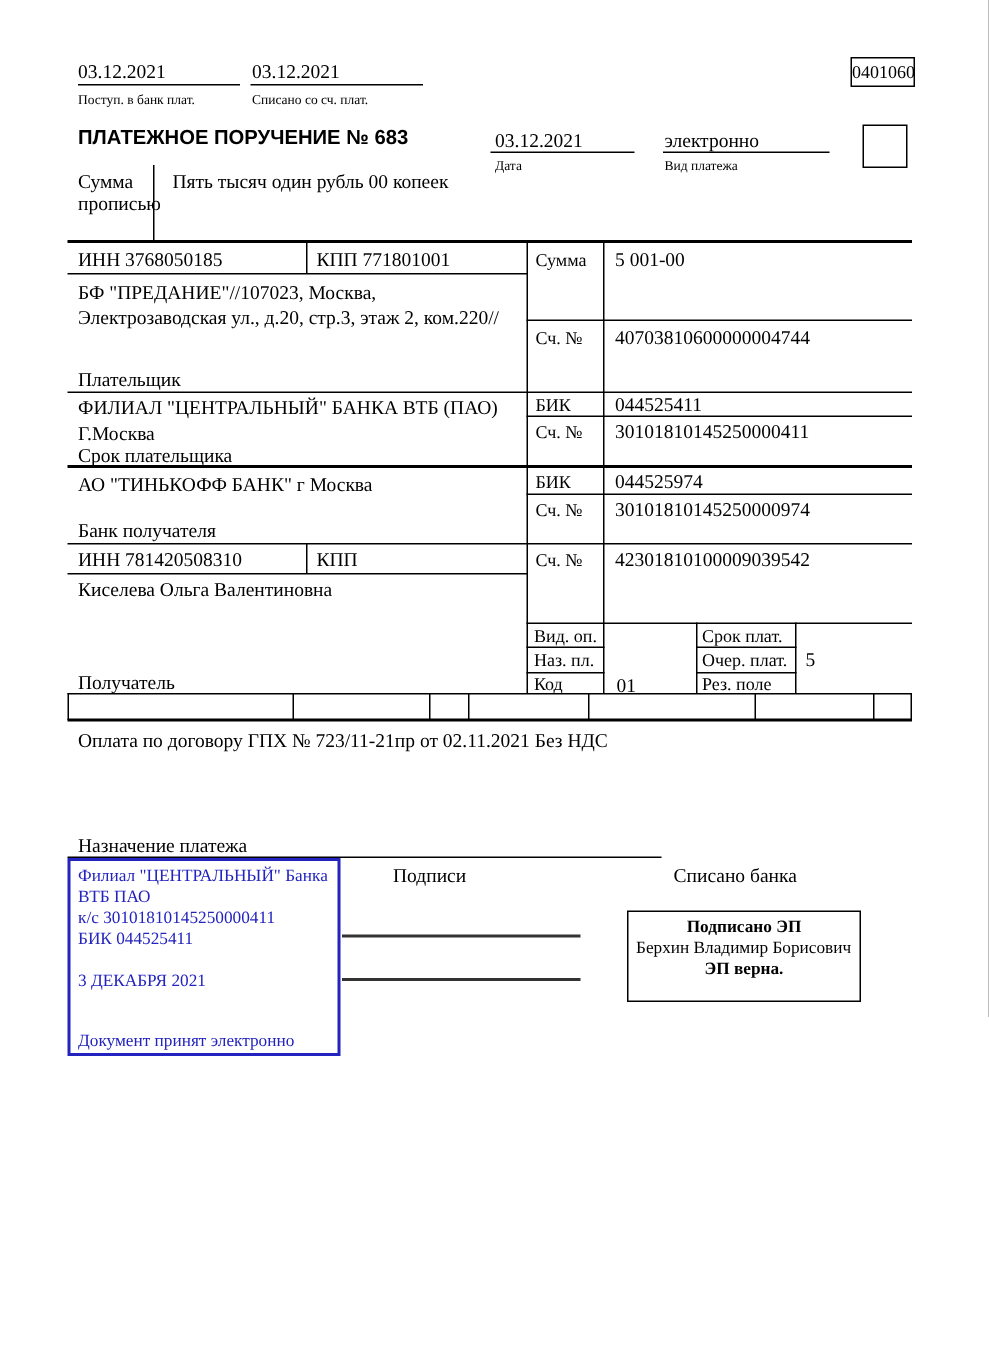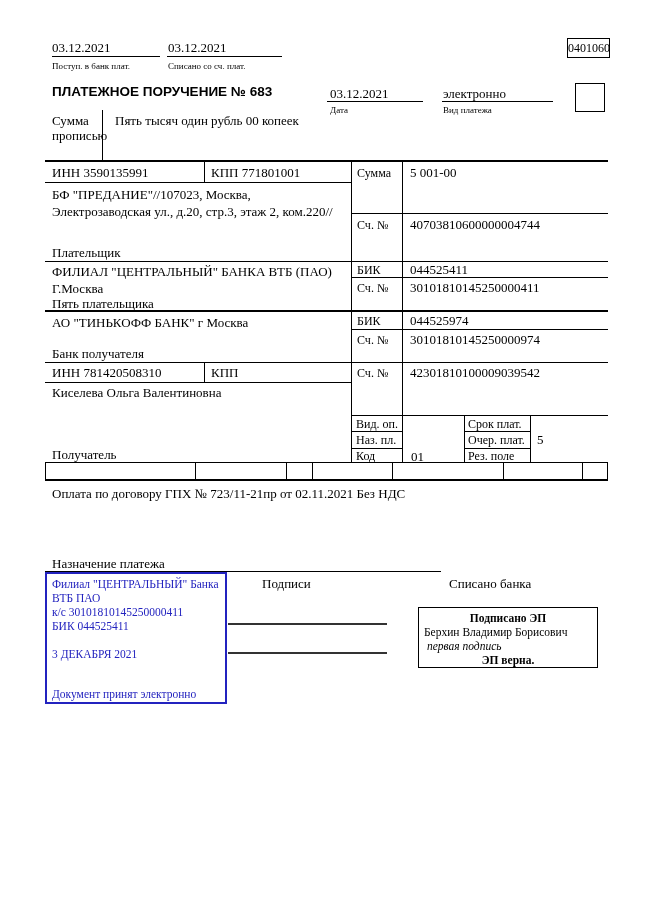--- a/index.html
+++ b/index.html
@@ -10,21 +10,21 @@
   .tiny{font-size:9px;line-height:10px;}
   .wrap{white-space:normal;}
   .hl{position:absolute;background:#000;height:1px;}
   .hl2{position:absolute;background:#000;height:2px;}
   .vl{position:absolute;background:#000;width:1px;}
   .box{position:absolute;border:1px solid #000;box-sizing:border-box;}
   .title{font-family:"Liberation Sans","DejaVu Sans",sans-serif;font-weight:bold;font-size:13.5px;}
   #stamp{position:absolute;left:45px;top:572px;width:182px;height:132px;
          border:2px solid #2323bf;box-sizing:border-box;color:#2323bf;
          font-size:11.5px;line-height:14px;padding:3px 5px;}
-  #epbox{position:absolute;left:418px;top:607px;width:180px;height:61px;
+  #epbox{position:absolute;left:418px;top:607px;width:156px;height:61px;
          border:1px solid #000;box-sizing:border-box;font-size:11.5px;line-height:14px;}
   .sigline{position:absolute;left:228px;width:159px;height:2px;background:#333;}
   .b{font-weight:bold;}
   .i{font-style:italic;}
   .ctr{text-align:center;}
 </style>
 </head>
 <body>
 
 <div id="page">
@@ -82,37 +82,37 @@
 
   <div class="vl" style="left:45px;top:462px;height:18px;"></div>
   <div class="vl" style="left:195px;top:462px;height:18px;"></div>
   <div class="vl" style="left:286px;top:462px;height:18px;"></div>
   <div class="vl" style="left:312px;top:462px;height:18px;"></div>
   <div class="vl" style="left:392px;top:462px;height:18px;"></div>
   <div class="vl" style="left:503px;top:462px;height:18px;"></div>
   <div class="vl" style="left:582px;top:462px;height:18px;"></div>
   <div class="vl" style="left:607px;top:462px;height:18px;"></div>
 
-  <div class="t" style="left:52px;top:165px;">ИНН 3590135991</div>
+  <div class="t" style="left:52px;top:165px;">ИНН 3768050185</div>
   <div class="t" style="left:211px;top:165px;text-align:right;">КПП 771801001</div>
   <div class="t sm" style="left:357px;top:166px;">Сумма</div>
   <div class="t" style="left:410px;top:165px;">5 001-00</div>
 
   <div class="t wrap" style="left:52px;top:186px;width:298px;line-height:17px;">БФ "ПРЕДАНИЕ"//107023, Москва, Электрозаводская ул., д.20, стр.3, этаж 2, ком.220//</div>
   <div class="t sm" style="left:357px;top:218px;">Сч. №</div>
   <div class="t" style="left:410px;top:217px;">40703810600000004744</div>
   <div class="t" style="left:52px;top:245px;">Плательщик</div>
 
   <div class="t" style="left:52px;top:264px;">ФИЛИАЛ "ЦЕНТРАЛЬНЫЙ" БАНКА ВТБ (ПАО)</div>
   <div class="t" style="left:52px;top:281px;">Г.Москва</div>
   <div class="t sm" style="left:357px;top:263px;">БИК</div>
   <div class="t" style="left:410px;top:262px;">044525411</div>
   <div class="t sm" style="left:357px;top:281px;">Сч. №</div>
   <div class="t" style="left:410px;top:280px;">30101810145250000411</div>
-  <div class="t" style="left:52px;top:296px;">Пять плательщика</div>
+  <div class="t" style="left:52px;top:296px;">Срок плательщика</div>
 
   <div class="t" style="left:52px;top:315px;">АО "ТИНЬКОФФ БАНК" г Москва</div>
   <div class="t sm" style="left:357px;top:314px;">БИК</div>
   <div class="t" style="left:410px;top:313px;">044525974</div>
   <div class="t sm" style="left:357px;top:333px;">Сч. №</div>
   <div class="t" style="left:410px;top:332px;">30101810145250000974</div>
   <div class="t" style="left:52px;top:346px;">Банк получателя</div>
 
   <div class="t" style="left:52px;top:365px;">ИНН 781420508310</div>
   <div class="t" style="left:211px;top:365px;">КПП</div>
@@ -144,17 +144,16 @@
   </div>
 
   <div class="t" style="left:262px;top:576px;">Подписи</div>
   <div class="sigline" style="top:623px;"></div>
   <div class="sigline" style="top:652px;"></div>
 
   <div class="t" style="left:449px;top:576px;">Списано банка</div>
   <div id="epbox">
     <div class="b ctr" style="margin-top:3px;">Подписано ЭП</div>
     <div style="padding-left:5px;">Берхин Владимир Борисович</div>
-    <div class="i" style="padding-left:8px;">первая подпись</div>
     <div class="b ctr">ЭП верна.</div>
   </div>
 
 </div>
 
 </body></html>

